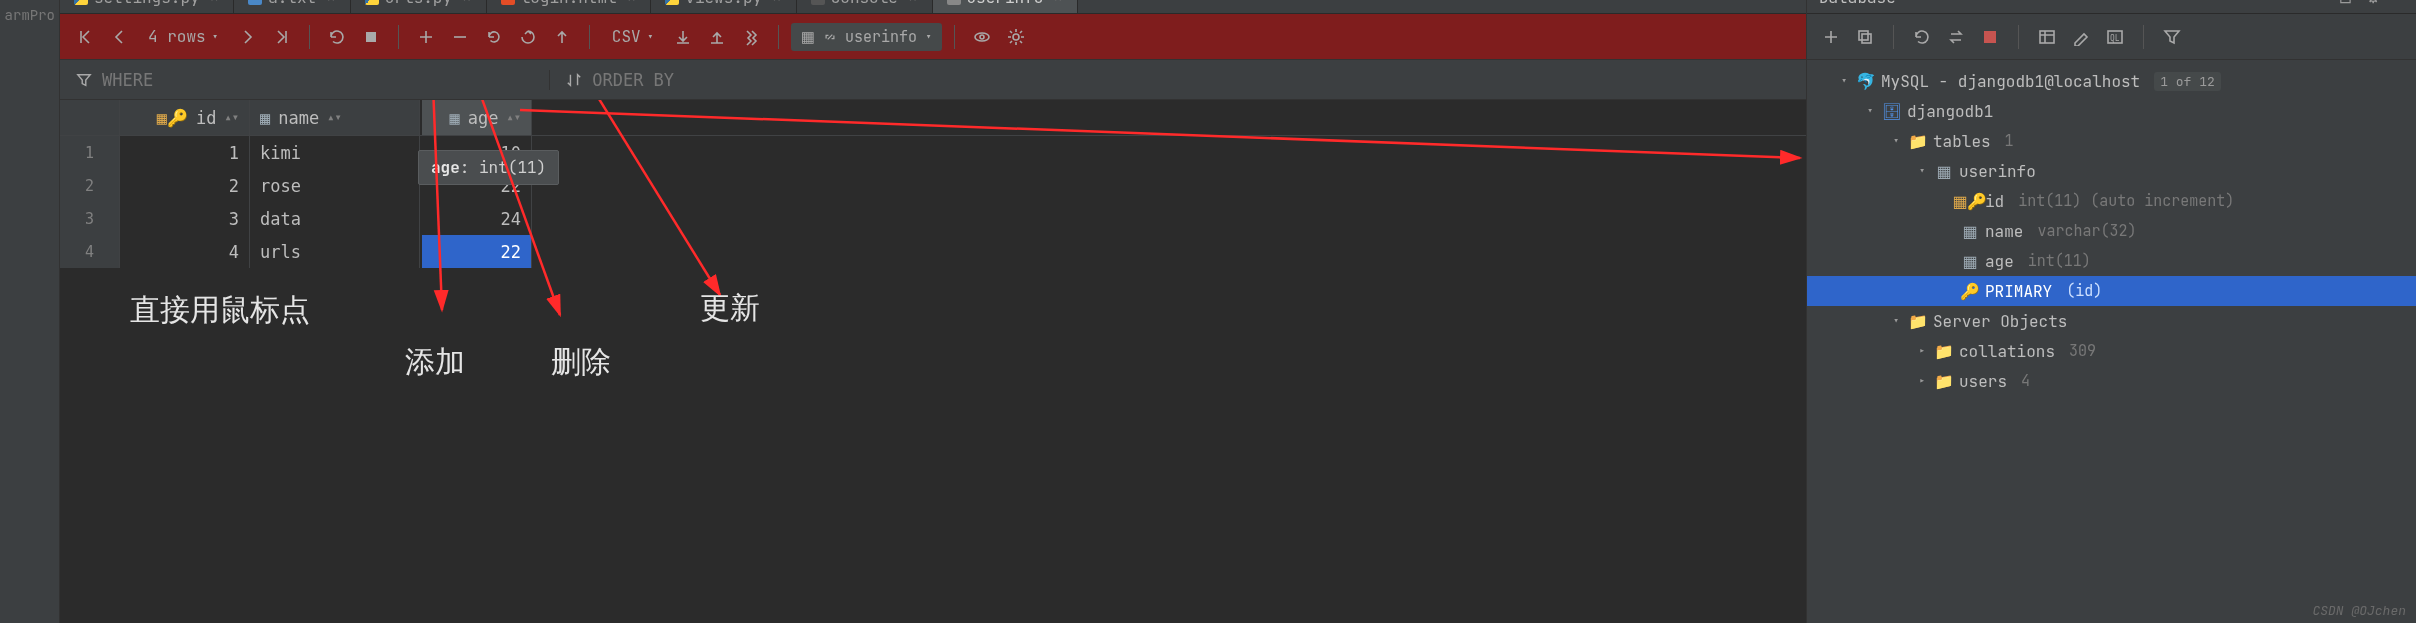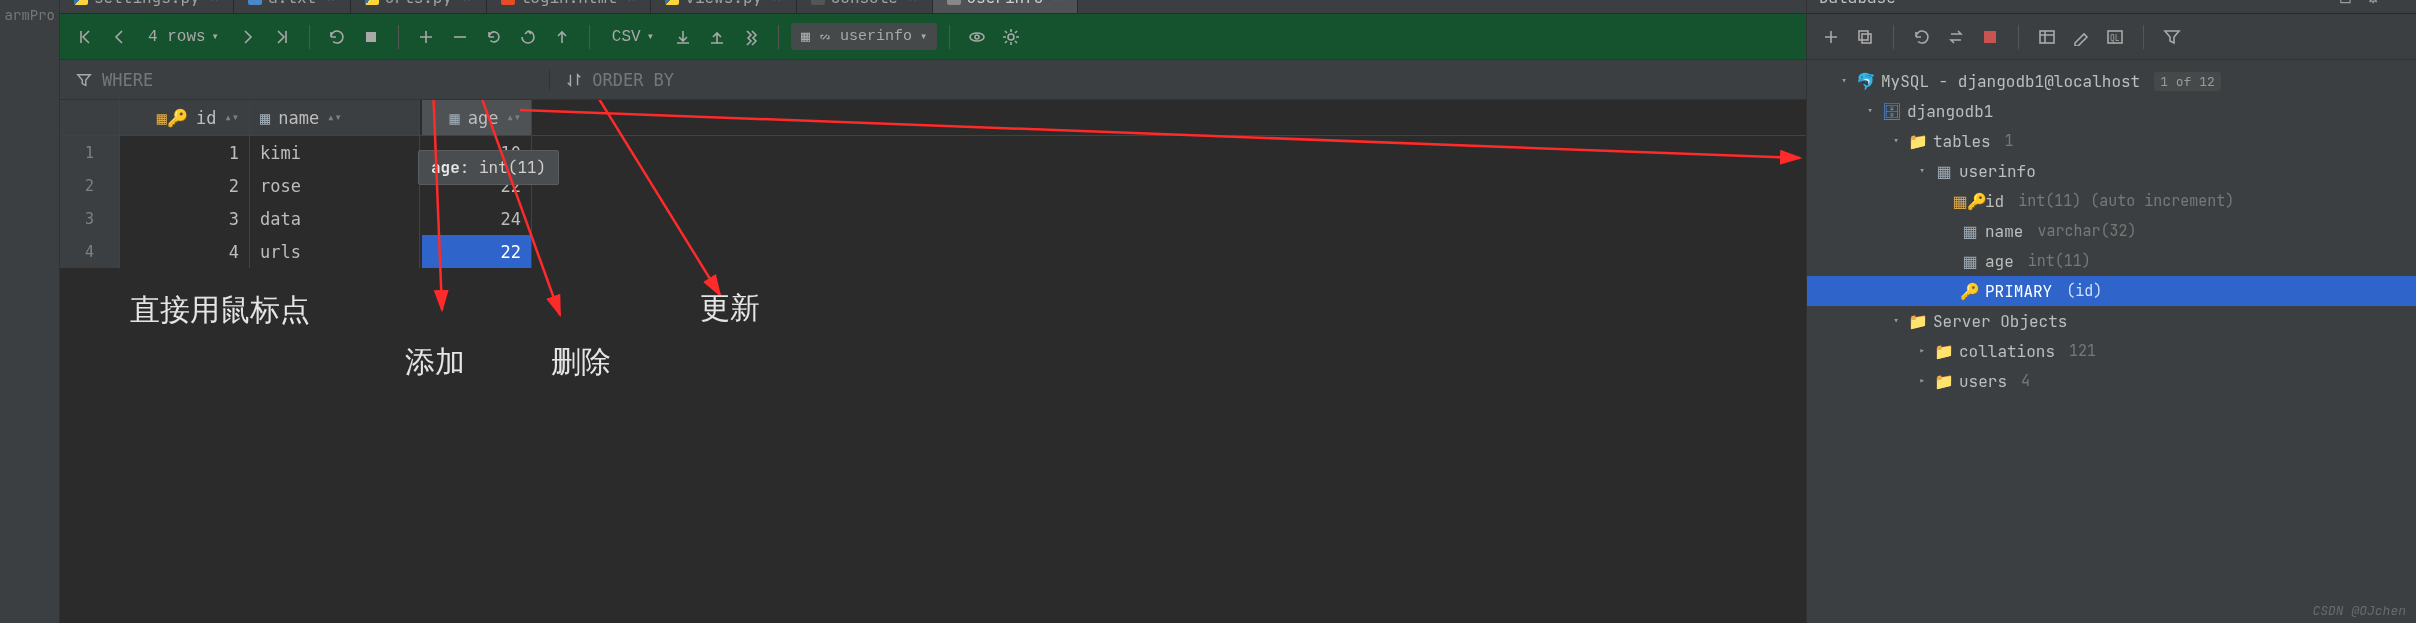--- a/index.html
+++ b/index.html
@@ -26,22 +26,22 @@
   .ic-sq { width:14px;height:14px;display:inline-block;border-radius:2px;}
   .ic-py{background:linear-gradient(135deg,#3572A5 50%,#FFD43B 50%);} 
   .ic-txt{background:#4a88c7;}
   .ic-html{background:#e44d26;}
   .ic-term{background:#555;}
   .ic-tbl{background:#888;}
 
   
   .toolbar {
     display: flex; align-items: center; height: 46px;
-    background: #14532d; border-bottom: 1px solid #323232;
-    padding: 0 10px; gap: 4px; color: #a9a9a9; font-family: Liberation Mono, monospace;
+    background: #7f1d1d; border-bottom: 1px solid #323232;
+    padding: 0 10px; gap: 4px; color: #a9a9a9;
   }
   .tbtn { width: 30px; height: 30px; display: inline-flex; align-items:center; justify-content:center; color:#a9a9a9; border-radius:3px;}
   .sep { width:1px; height:24px; background:#555; margin:0 8px;}
   .rows-label{ padding:0 10px; display:flex; align-items:center; gap:6px; font-size:16px;}
   .chev{ font-size:12px;}
   .tbtn svg{ width:18px;height:18px; }
   .stroke{ stroke:#a9a9a9; stroke-width:1.6; fill:none;}
   .fill{ fill:#a9a9a9;}
   .table-chip{ display:flex; align-items:center; gap:8px; background:#45494a; padding:4px 10px; border-radius:3px; font-size:15px;}
 
@@ -454,21 +454,21 @@
       </div>
       <div class="tree-row indent3">
         <span class="arrow">▾</span>
         <span class="tic folder-ic">📁</span>
         <span>Server Objects</span>
       </div>
       <div class="tree-row indent4">
         <span class="arrow">▸</span>
         <span class="tic folder-ic">📁</span>
         <span>collations</span>
-        <span class="muted">121</span>
+        <span class="muted">309</span>
       </div>
       <div class="tree-row indent4">
         <span class="arrow">▸</span>
         <span class="tic folder-ic">📁</span>
         <span>users</span>
         <span class="muted">4</span>
       </div>
     </div>
   </div>
 </div>

